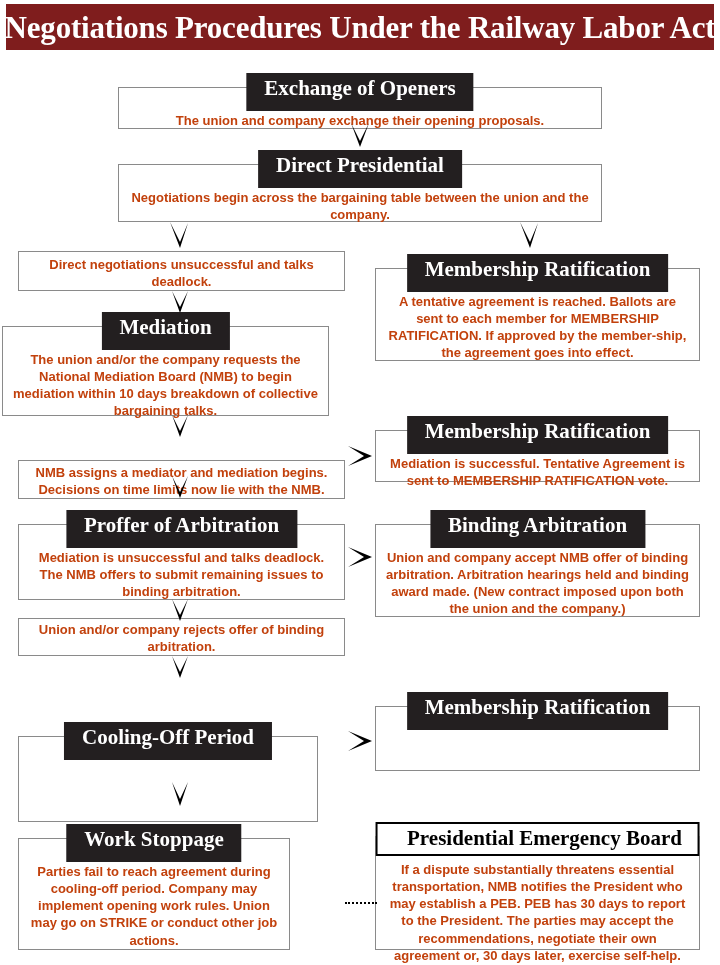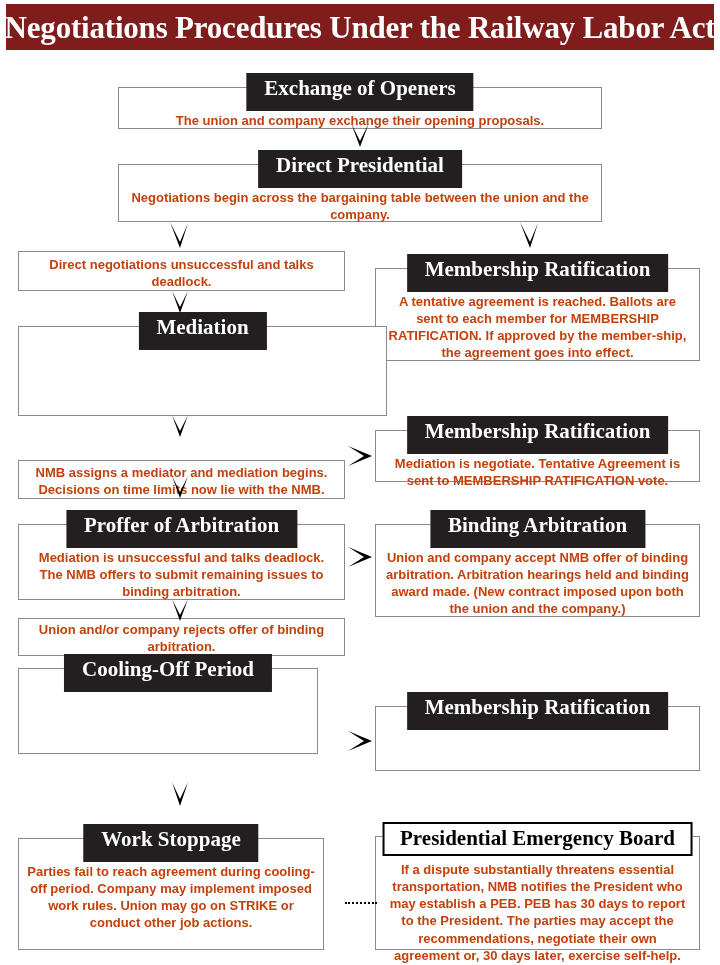--- a/index.html
+++ b/index.html
@@ -63,21 +63,21 @@
     font-size: 21px;
     line-height: 1;
     padding: 5px 18px 12px 18px;
     white-space: nowrap;
     z-index: 3;
   }
   .node-header.outlined {
     background: #ffffff;
     color: #000000;
     border: 2px solid #000000;
-    padding: 4px 16px 5px 16px;
+    padding: 4px 16px 5px 30px;
   }
 
   .node-body {
     position: absolute;
     left: 0;
     right: 0;
     text-align: center;
     font-family: "Liberation Sans", sans-serif;
     font-weight: bold;
     font-size: 13px;
@@ -150,22 +150,23 @@
   <svg width="20" height="26" viewBox="0 0 20 26">
       <path d="M2 1 L10 23 L18 1 L10 17 Z" fill="#000"></path>
     </svg>
 </div>
 
 <div class="node has-header" style="left:375px; top:268px; width:325px; height:93px;">
   <div class="node-header">Membership Ratification</div>
   <div class="node-body">A tentative agreement is reached. Ballots are sent to each member for MEMBERSHIP RATIFICATION. If approved by the member-ship, the agreement goes into effect.</div>
 </div>
 
-<div class="node has-header" style="left:18px; top:326px; width:369px; height:90px;">
+<div class="node has-header" style="left:2px; top:326px; width:327px; height:90px;">
   <div class="node-header">Mediation</div>
+  <div class="node-body">The union and/or the company requests the National Mediation Board (NMB) to begin mediation within 10 days breakdown of collective bargaining talks.</div>
 </div>
 
 <div class="arrow" style="left:170px; top:414px;">
   <svg width="20" height="26" viewBox="0 0 20 26">
       <path d="M2 1 L10 23 L18 1 L10 17 Z" fill="#000"></path>
     </svg>
 </div>
 
 <div class="node plain" style="left:18px; top:460px; width:327px; height:39px;">
   <div class="node-body">NMB assigns a mediator and mediation begins. Decisions on time limits now lie with the NMB.</div>
@@ -178,21 +179,21 @@
 </div>
 
 <div class="arrow" style="left:170px; top:475px;">
   <svg width="20" height="26" viewBox="0 0 20 26">
       <path d="M2 1 L10 23 L18 1 L10 17 Z" fill="#000"></path>
     </svg>
 </div>
 
 <div class="node has-header" style="left:375px; top:430px; width:325px; height:52px;">
   <div class="node-header">Membership Ratification</div>
-  <div class="node-body">Mediation is negotiate. Tentative Agreement is sent to  MEMBERSHIP RATIFICATION vote.</div>
+  <div class="node-body">Mediation is successful. Tentative Agreement is sent to  MEMBERSHIP RATIFICATION vote.</div>
 </div>
 
 <div class="node has-header" style="left:18px; top:524px; width:327px; height:76px;">
   <div class="node-header">Proffer of Arbitration</div>
   <div class="node-body">Mediation is unsuccessful and talks deadlock. The NMB offers to submit remaining issues to binding arbitration.</div>
 </div>
 
 <div class="arrow" style="left:347px; top:545px;">
   <svg width="28" height="24" viewBox="0 0 28 24">
       <path d="M1 2 L25 12 L1 22 L17 12 Z" fill="#000"></path>
@@ -213,43 +214,43 @@
 <div class="node plain" style="left:18px; top:618px; width:327px; height:38px;">
   <div class="node-body">Union and/or company rejects offer of binding arbitration.</div>
 </div>
 
 <div class="arrow" style="left:170px; top:655px;">
   <svg width="20" height="26" viewBox="0 0 20 26">
       <path d="M2 1 L10 23 L18 1 L10 17 Z" fill="#000"></path>
     </svg>
 </div>
 
-<div class="node has-header" style="left:18px; top:668px; width:300px; height:86px;">
+<div class="node has-header" style="left:18px; top:736px; width:300px; height:86px;">
   <div class="node-header">Cooling-Off Period</div>
 </div>
 
 <div class="arrow" style="left:347px; top:729px;">
   <svg width="28" height="24" viewBox="0 0 28 24">
       <path d="M1 2 L25 12 L1 22 L17 12 Z" fill="#000"></path>
     </svg>
 </div>
 
 <div class="arrow" style="left:170px; top:781px;">
   <svg width="20" height="28" viewBox="0 0 20 28">
       <path d="M2 1 L10 25 L18 1 L10 18 Z" fill="#000"></path>
     </svg>
 </div>
 
 <div class="node has-header" style="left:375px; top:706px; width:325px; height:65px;">
   <div class="node-header">Membership Ratification</div>
 </div>
 
-<div class="node has-header" style="left:18px; top:838px; width:306px; height:112px;">
+<div class="node has-header" style="left:18px; top:838px; width:272px; height:112px;">
   <div class="node-header">Work Stoppage</div>
-  <div class="node-body">Parties fail to reach agreement during cooling-off period. Company may implement imposed work rules.  Union may go on STRIKE or conduct other job actions.</div>
+  <div class="node-body">Parties fail to reach agreement during cooling-off period. Company may implement opening work rules.  Union may go on STRIKE or conduct other job actions.</div>
 </div>
 
 <div class="dotted-link" style="left:345px; top:902px; width:32px;"></div>
 
 <div class="node has-header" style="left:375px; top:836px; width:325px; height:114px;">
   <div class="node-header outlined">Presidential Emergency Board</div>
   <div class="node-body">If a dispute substantially threatens essential transportation, NMB notifies the President who may establish a PEB. PEB has 30 days to report to the President. The parties may accept the recommendations, negotiate their own agreement or, 30 days later, exercise self-help.</div>
 </div>
 
 </body></html>

